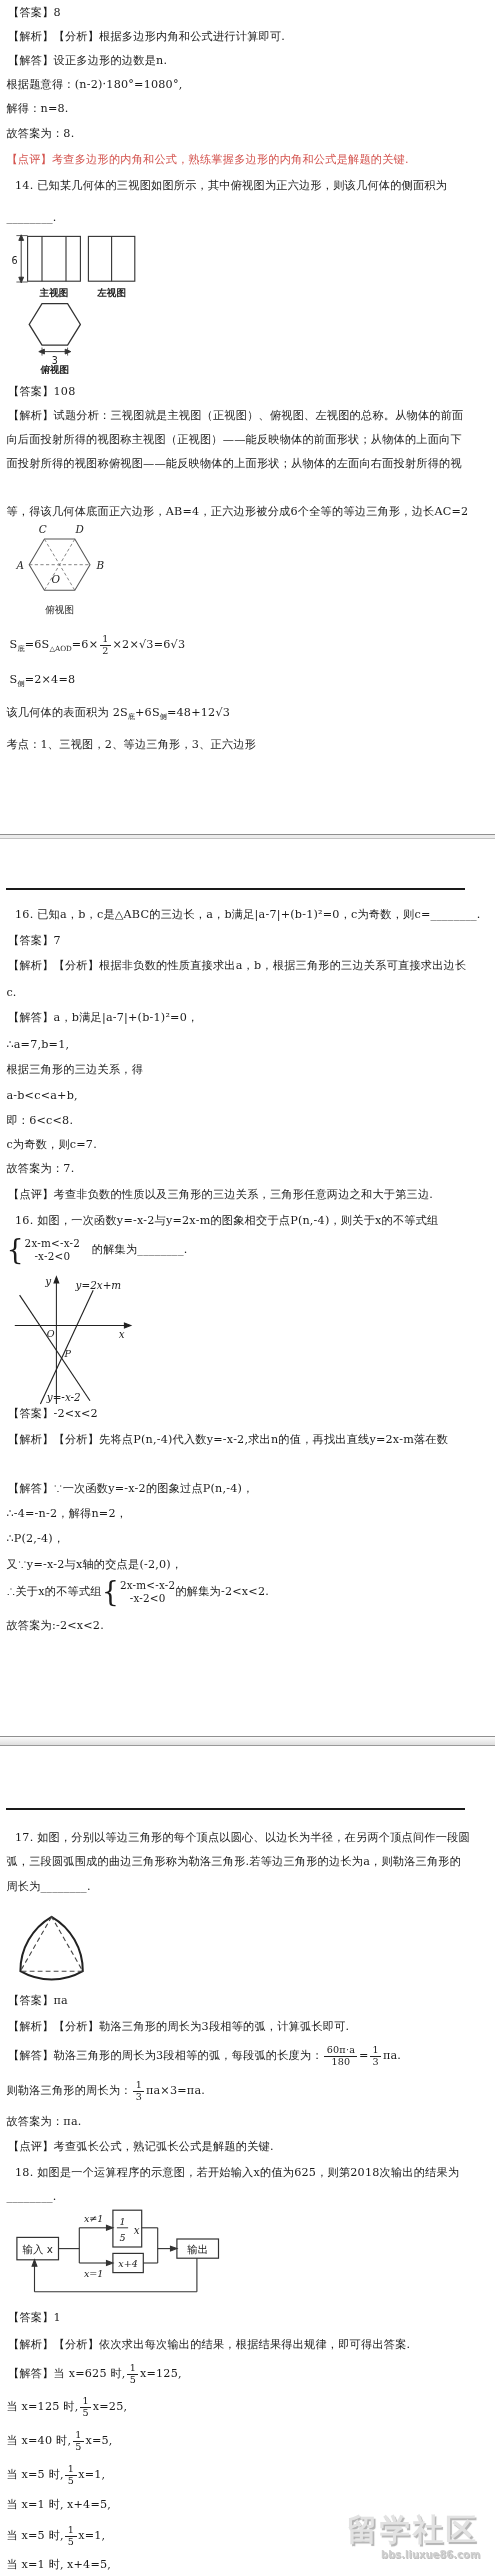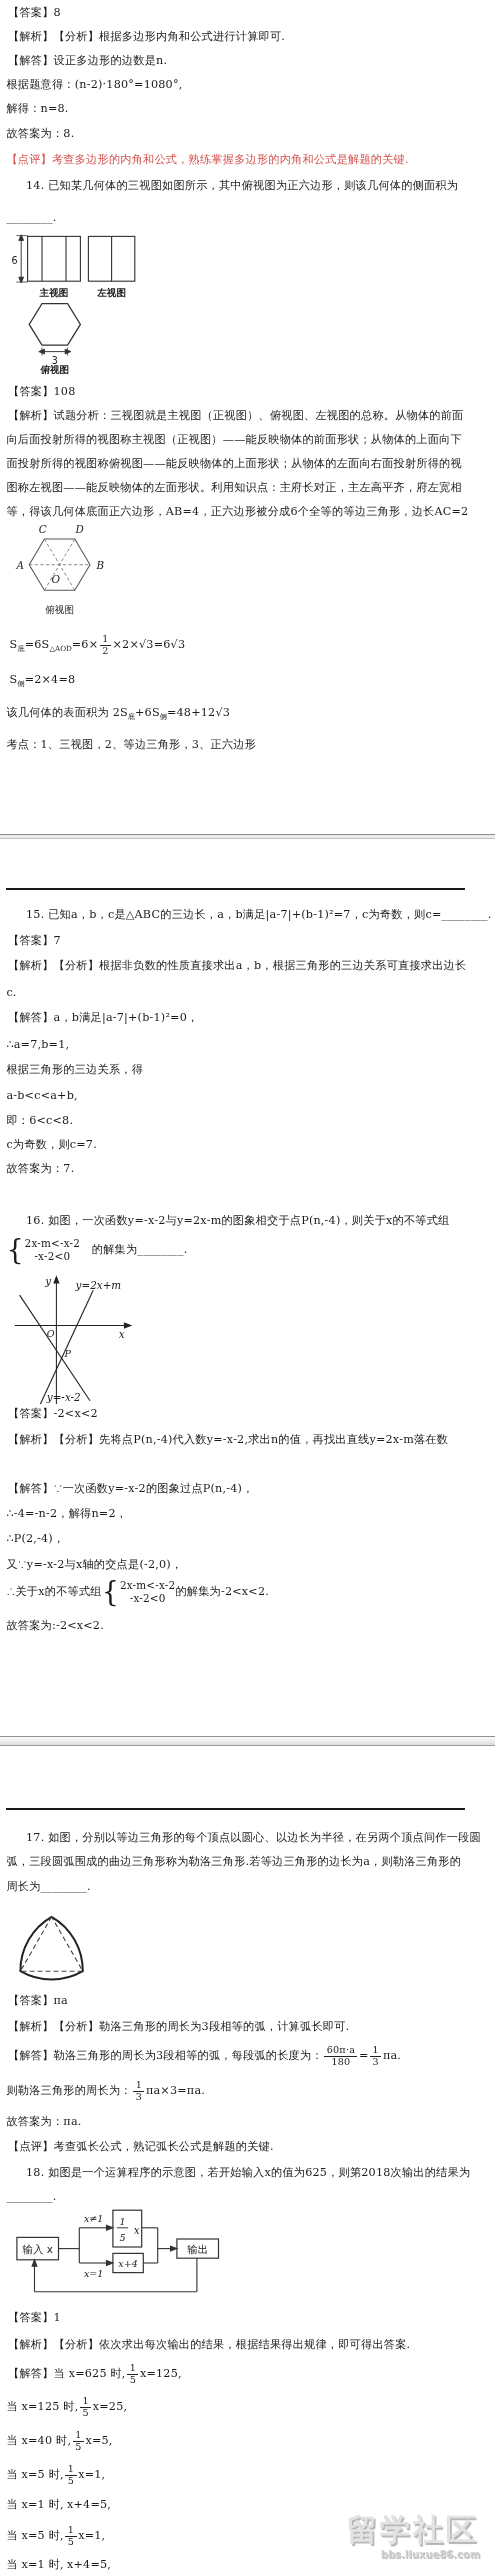--- a/index.html
+++ b/index.html
@@ -1,19 +1,19 @@
 <!DOCTYPE html>
 <html style="font-size:13px"><head>
 <meta charset="utf-8">
 <style>
   html,body{margin:0;padding:0;background:#ffffff;}
   .page{position:relative;width:496px;height:2576px;background:#ffffff;overflow:hidden;
         font-family:"DejaVu Serif",serif;color:#1b1b1b;}
   .line{position:absolute;white-space:nowrap;font-size:11.2px;line-height:16px;letter-spacing:0.2px;}
-  .l8{left:6.4px}.l10{left:8px}.l12{left:9.6px}.l18{left:26px}
+  .l8{left:6.4px}.l10{left:8px}.l12{left:9.6px}.l18{left:15px}
   .red{color:#d4544f;}
   sub{font-size:7.2px;letter-spacing:0;}
   .frac{display:inline-block;vertical-align:middle;text-align:center;line-height:1.1;font-size:9.6px;margin:0 1.6px;}
   .frac .num{display:block;padding:0 2.4px;}
   .frac .den{display:block;border-top:0.8px solid #222;padding:0 2.4px;}
   .sys{display:inline-flex;align-items:center;vertical-align:middle;}
   .sys .brace{font-size:27px;font-weight:300;line-height:0.9;margin-right:0.8px;}
   .sys .rows{display:inline-block;text-align:center;font-size:10.4px;line-height:13px;}
   .sys .row{display:block;}
   .hrule{position:absolute;left:6.4px;width:459px;height:1.6px;background:#1a1a1a;}
@@ -81,21 +81,20 @@
       <line x1="72" y1="147" x2="72" y2="157" stroke-width="1"></line>
     </g>
     <text x="56" y="167" text-anchor="middle" class="lbl">3</text>
     <text x="56" y="179" text-anchor="middle" class="cap">俯视图</text>
   </svg>
 
   <div class="line l10" style="top:384px">【答案】108</div>
   <div class="line l10" style="top:408px">【解析】试题分析：三视图就是主视图（正视图）、俯视图、左视图的总称。从物体的前面</div>
   <div class="line l8" style="top:456px">面投射所得的视图称俯视图——能反映物体的上面形状；从物体的左面向右面投射所得的视</div>
   <div class="line l8" style="top:432px">向后面投射所得的视图称主视图（正视图）——能反映物体的前面形状；从物体的上面向下</div>
-  <div class="line l8" style="top:480px">图称左视图——能反映物体的左面形状。利用知识点：主府长对正，主左高平齐，府左宽相</div>
   <div class="line l8" style="top:504px">等，得该几何体底面正六边形，AB=4，正六边形被分成6个全等的等边三角形，边长AC=2</div>
 
   <svg class="diagram" style="top:523px;left:9.6px" width="104" height="93" viewBox="0 0 130 116">
     <polygon points="43,20 81,20 100,52 81,84 43,84 24,52" fill="none" stroke="#555" stroke-width="1.3"></polygon>
     <g stroke="#666" stroke-width="1" stroke-dasharray="4,3">
       <line x1="24" y1="52" x2="100" y2="52"></line>
       <line x1="43" y1="20" x2="81" y2="84"></line>
       <line x1="81" y1="20" x2="43" y2="84"></line>
     </g>
     <text x="36" y="13" class="ital" font-size="13">C</text>
@@ -113,31 +112,32 @@
     <span>S</span><sub>侧</sub><span>=2×4=8</span>
   </div>
   <div class="line l8" style="top:705px">
     <span>该几何体的表面积为 2S</span><sub>底</sub><span>+6S</span><sub>侧</sub><span>=48+12√3</span>
   </div>
   <div class="line l8" style="top:737px">考点：1、三视图，2、等边三角形，3、正六边形</div>
 
   <div class="sep1" style="top:834px"></div>
   <div class="hrule" style="top:888px"></div>
 
-  <div class="line l18" style="top:907px">15. 已知a，b，c是△ABC的三边长，a，b满足|a-7|+(b-1)²=7，c为奇数，则c=________.</div>
+  <div class="line l18" style="top:907px">16. 已知a，b，c是△ABC的三边长，a，b满足|a-7|+(b-1)²=0，c为奇数，则c=________.</div>
   <div class="line l10" style="top:933px">【答案】7</div>
   <div class="line l10" style="top:958px">【解析】【分析】根据非负数的性质直接求出a，b，根据三角形的三边关系可直接求出边长</div>
   <div class="line l8" style="top:985px">c.</div>
   <div class="line l10" style="top:1010px">【解答】a，b满足|a-7|+(b-1)²=0，</div>
   <div class="line l8" style="top:1037px">∴a=7,b=1,</div>
   <div class="line l8" style="top:1062px">根据三角形的三边关系，得</div>
   <div class="line l8" style="top:1088px">a-b&lt;c&lt;a+b,</div>
   <div class="line l8" style="top:1113px">即：6&lt;c&lt;8.</div>
   <div class="line l8" style="top:1137px">c为奇数，则c=7.</div>
   <div class="line l8" style="top:1161px">故答案为：7.</div>
+  <div class="line l10" style="top:1187px">【点评】考查非负数的性质以及三角形的三边关系，三角形任意两边之和大于第三边.</div>
 
   <div class="line l18" style="top:1213px">16. 如图，一次函数y=-x-2与y=2x-m的图象相交于点P(n,-4)，则关于x的不等式组</div>
   <div class="line l8" style="top:1237px">
     <span class="sys">
         <span class="brace">{</span>
         <span class="rows">
           <span class="row">2x-m&lt;-x-2</span>
           <span class="row">-x-2&lt;0</span>
         </span>
       </span>

